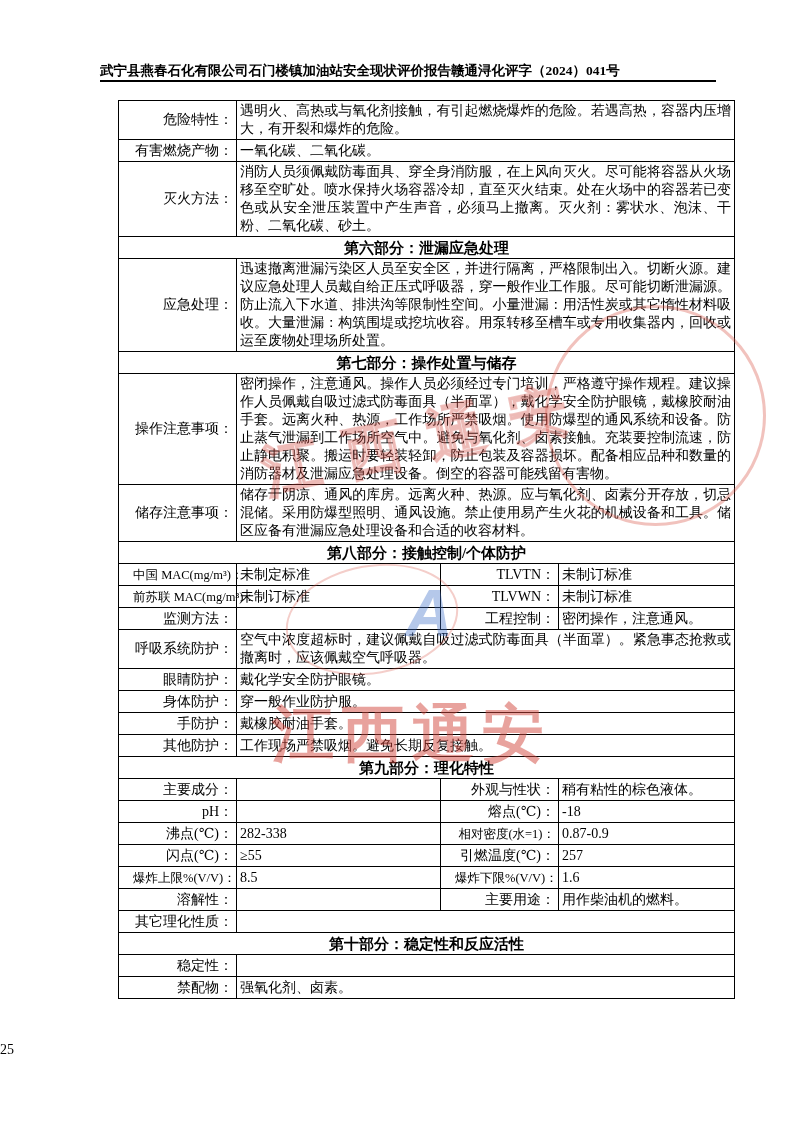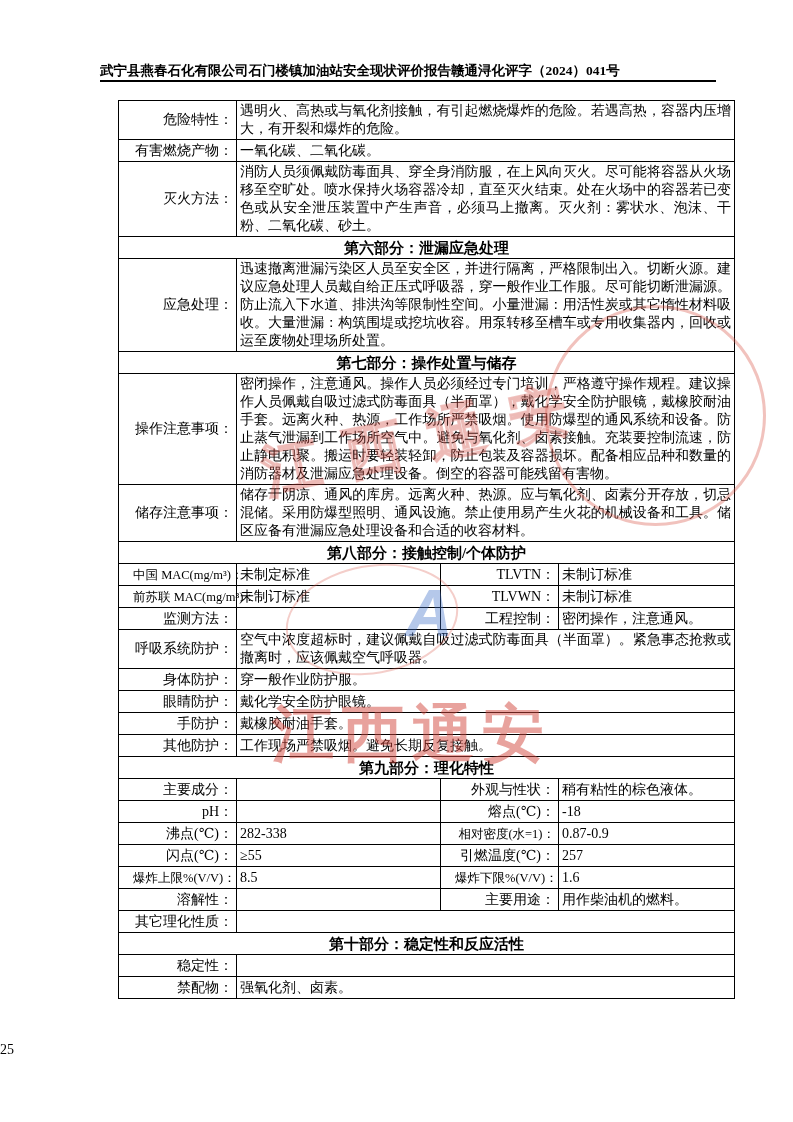--- a/index.html
+++ b/index.html
@@ -143,26 +143,26 @@
           <td class="label-cell">监测方法：</td>
           <td class="value-cell"></td>
           <td class="label-cell">工程控制：</td>
           <td class="value-cell">密闭操作，注意通风。</td>
         </tr>
         <tr>
           <td class="label-cell">呼吸系统防护：</td>
           <td colspan="3" class="content-cell">空气中浓度超标时，建议佩戴自吸过滤式防毒面具（半面罩）。紧急事态抢救或撤离时，应该佩戴空气呼吸器。</td>
         </tr>
         <tr>
+          <td class="label-cell">眼睛防护：</td>
+          <td colspan="3" class="content-cell">戴化学安全防护眼镜。</td>
+        </tr>
+        <tr>
           <td class="label-cell">身体防护：</td>
           <td colspan="3" class="content-cell">穿一般作业防护服。</td>
-        </tr>
-        <tr>
-          <td class="label-cell">眼睛防护：</td>
-          <td colspan="3" class="content-cell">戴化学安全防护眼镜。</td>
         </tr>
         <tr>
           <td class="label-cell">手防护：</td>
           <td colspan="3" class="content-cell">戴橡胶耐油手套。</td>
         </tr>
         <tr>
           <td class="label-cell">其他防护：</td>
           <td colspan="3" class="content-cell">工作现场严禁吸烟。避免长期反复接触。</td>
         </tr>
         <tr>

